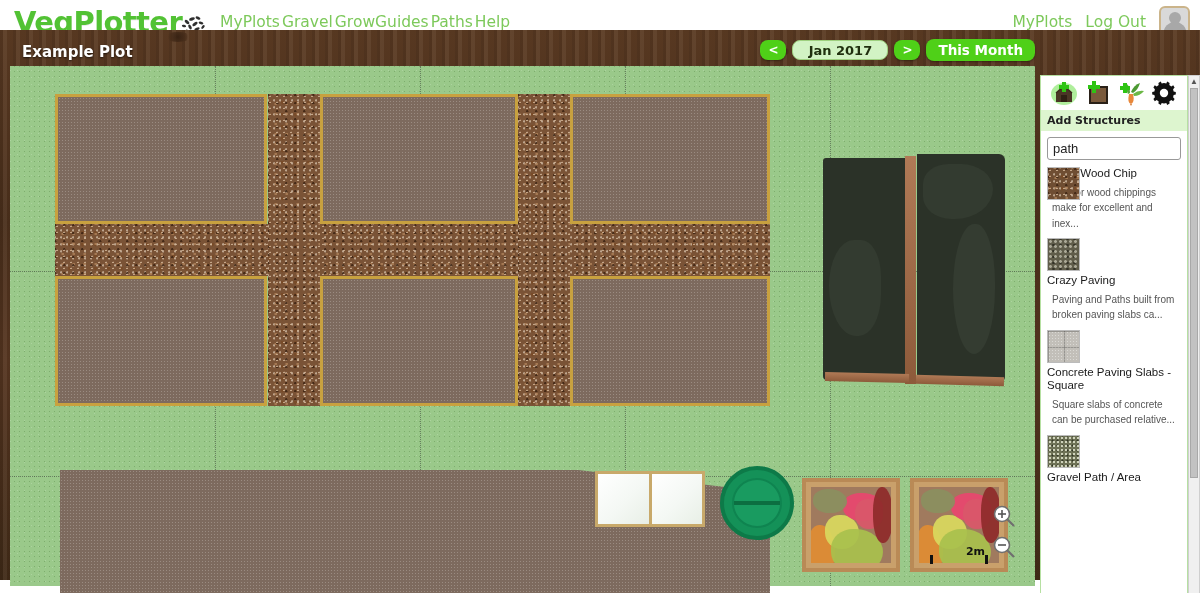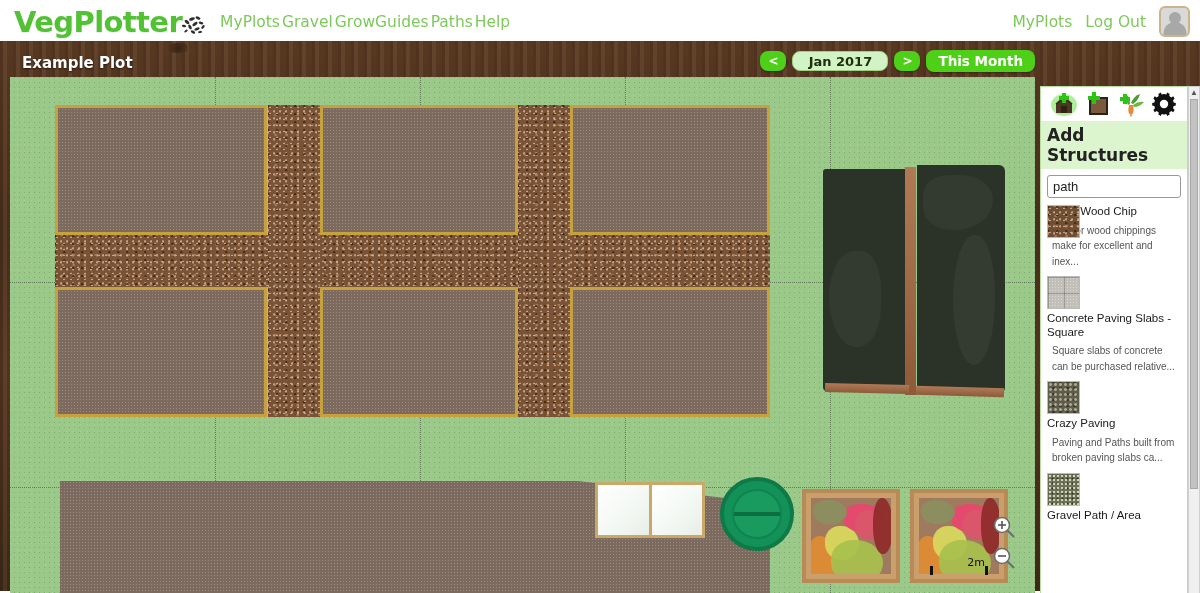--- a/index.html
+++ b/index.html
@@ -41,21 +41,21 @@
     position: absolute; width: 12px; height: 12px; border-radius: 50%;
     background: #a8a8a8; left: 50%; transform: translateX(-50%); top: 4px;
   }
   #avatar .body {
     position: absolute; width: 23px; height: 15px; border-radius: 12px 12px 0 0;
     background: #a8a8a8; left: 50%; transform: translateX(-50%); bottom: -2px;
   }
 
   
   #woodframe {
-    position: absolute; left: 0; top: 41px; width: 1200px; height: 550px;
+    position: absolute; left: 0; top: 30px; width: 1200px; height: 550px;
     background:
       repeating-linear-gradient(90deg, rgba(0,0,0,.10) 0 3px, rgba(255,255,255,.05) 3px 7px, rgba(0,0,0,.04) 7px 13px),
       linear-gradient(180deg, #5a3a22 0%, #4a2f1b 35%, #553520 60%, #402a17 100%);
   }
   .knot { position: absolute; border-radius: 50%; background: radial-gradient(circle, #301d10 0%, #4a2f1b 60%, transparent 72%); opacity: .8; }
 
   
   #plot-titlebar {
     position: absolute; left: 10px; top: 8px; width: 1025px; height: 27px;
     display: flex; align-items: center;
@@ -168,35 +168,35 @@
 
   
   #zoom-controls { position: absolute; right: 18px; bottom: 26px; display: flex; flex-direction: column; gap: 6px; }
   .zoom-btn { width: 25px; height: 25px; cursor: pointer; }
   #scale-bar { position: absolute; right: 47px; bottom: 22px; width: 58px; }
   #scale-bar .line { height: 3px; background: #111; }
   #scale-bar .tickL, #scale-bar .tickR { position: absolute; width: 3px; height: 9px; background: #111; bottom: 0; }
   #scale-bar .tickL { left: 0; } #scale-bar .tickR { right: 0; }
   #scale-label {
     position: absolute; right: 50px; bottom: 28px; font-size: 11px; color: #111;
-    font-family: "DejaVu Sans", sans-serif; font-weight: normal;
+    font-family: "DejaVu Sans", sans-serif; font-weight: bold;
   }
 
   
   #sidepanel {
     position: absolute; left: 1040px; top: 45px; width: 148px; height: 540px;
     background: #ffffff; border: 1px solid #b6e0a2;
   }
   #panel-toolbar {
     height: 34px; display: flex; align-items: center; justify-content: space-around;
     background: #ffffff; padding: 0 6px;
   }
   .tool-icon { width: 28px; height: 26px; position: relative; cursor: pointer; }
   #panel-heading {
-    background: #ddf5cf; color: #222; font-size: 17px; font-weight: bold;
+    background: #ddf5cf; color: #222; font-size: 11px; font-weight: bold;
     padding: 4px 6px; font-family: "DejaVu Sans", sans-serif;
   }
   #search-wrap { padding: 6px 6px 4px 6px; }
   #structure-search {
     width: 100%; height: 23px; border: 1px solid #999; border-radius: 3px;
     font-size: 13px; padding: 0 5px; font-family: "Liberation Sans", sans-serif;
     color: #222;
   }
   #structure-list { height: 466px; overflow: hidden; padding: 0 6px; }
   .structure-item { margin-bottom: 7px; cursor: pointer; }
@@ -462,32 +462,32 @@
     <div id="structure-list">
 
       <div class="structure-item">
         <div class="swatch bark"></div>
         <div class="struct-name">Bark / Wood Chip</div>
         <div class="struct-desc">Bark or wood chippings make for excellent and inex...</div>
       </div>
 
 
       <div class="structure-item">
+        <div class="swatch crazy"></div>
+        <div class="struct-name">Crazy Paving</div>
+        <div class="struct-desc">Paving and Paths built from broken paving slabs ca...</div>
+      </div>
+
+      <div class="structure-item">
         <div class="swatch slab-square"></div>
         <div class="struct-name">Concrete Paving Slabs - Square</div>
         <div class="struct-desc">Square slabs of concrete can be purchased relative...</div>
       </div>
 
       <div class="structure-item">
-        <div class="swatch crazy"></div>
-        <div class="struct-name">Crazy Paving</div>
-        <div class="struct-desc">Paving and Paths built from broken paving slabs ca...</div>
-      </div>
-
-      <div class="structure-item">
         <div class="swatch gravel"></div>
         <div class="struct-name">Gravel Path / Area</div>
 
       </div>
 
     </div>
   </div>
 
   <div id="panel-scroll">
     <span class="arrow up">▲</span>

